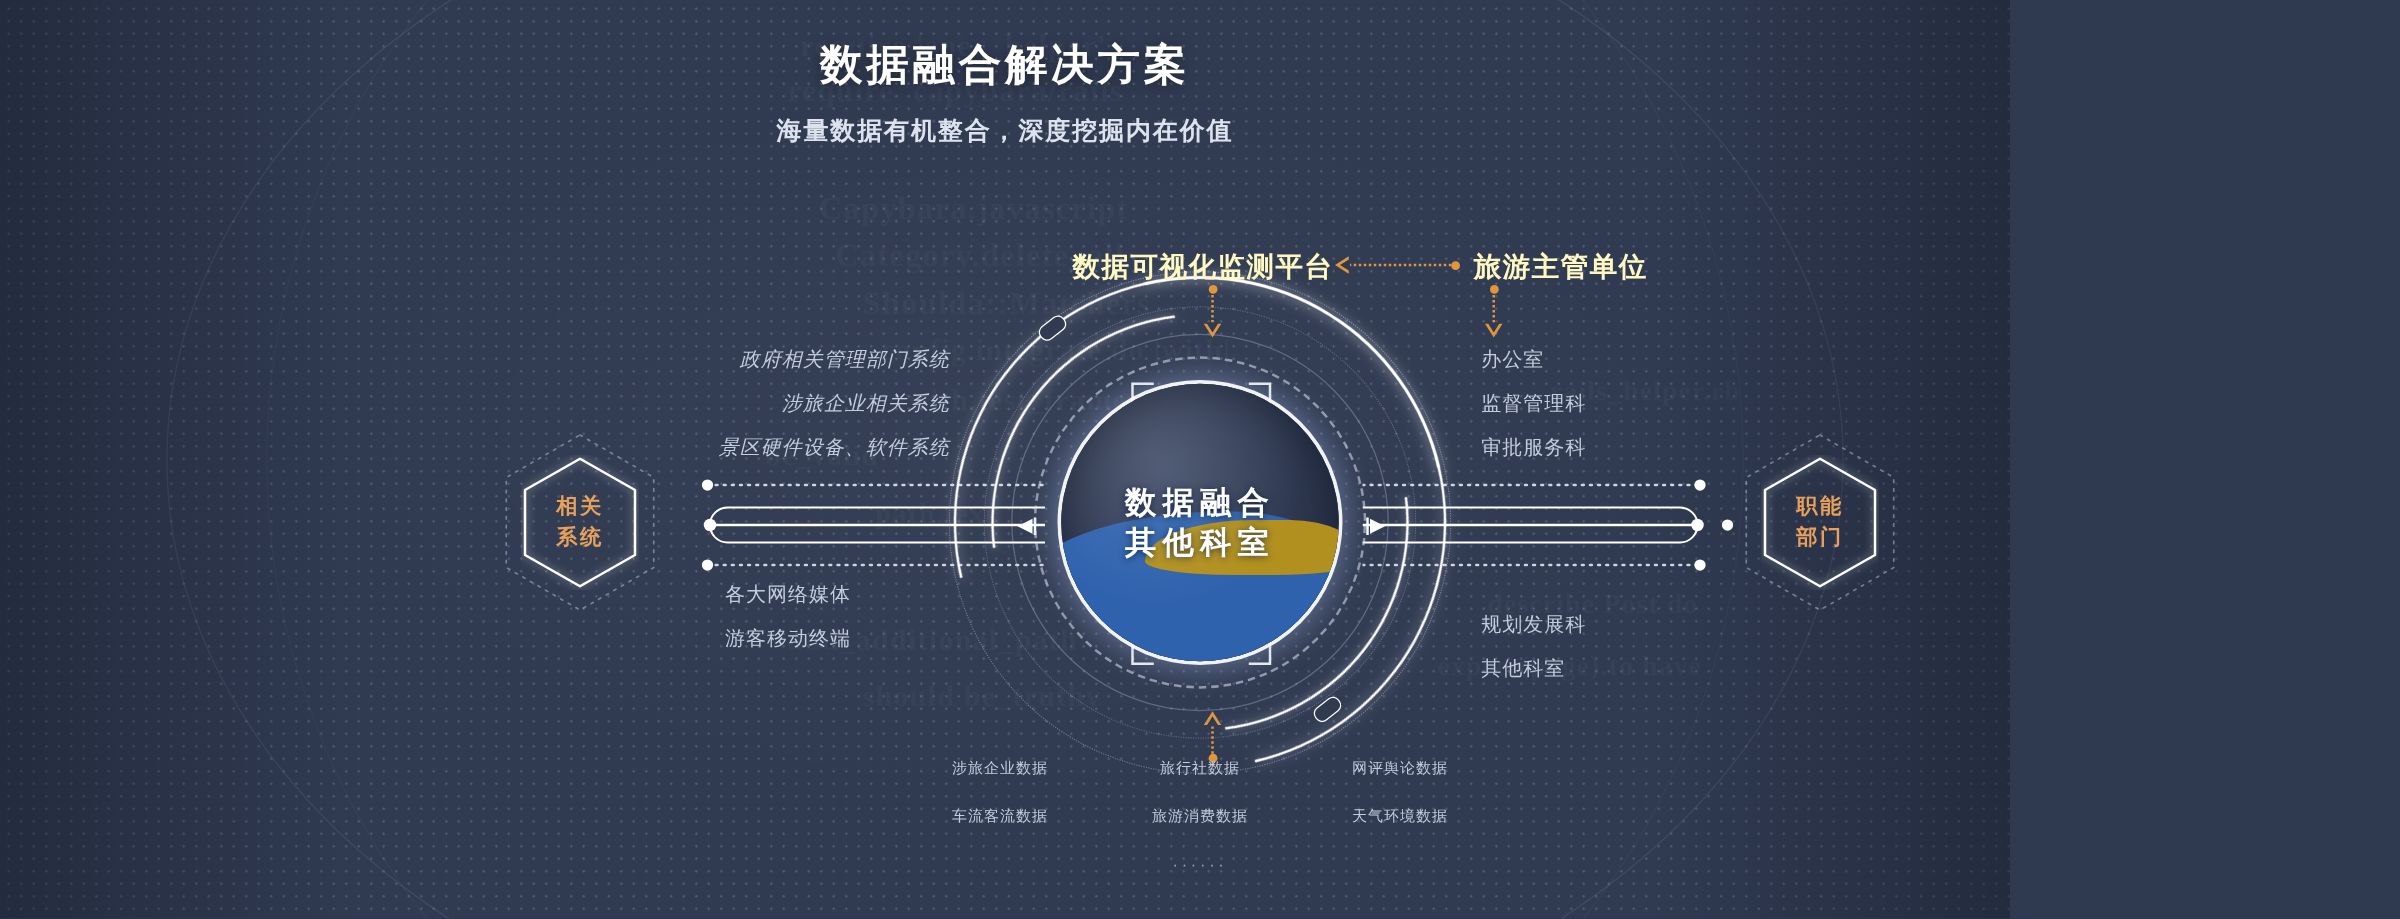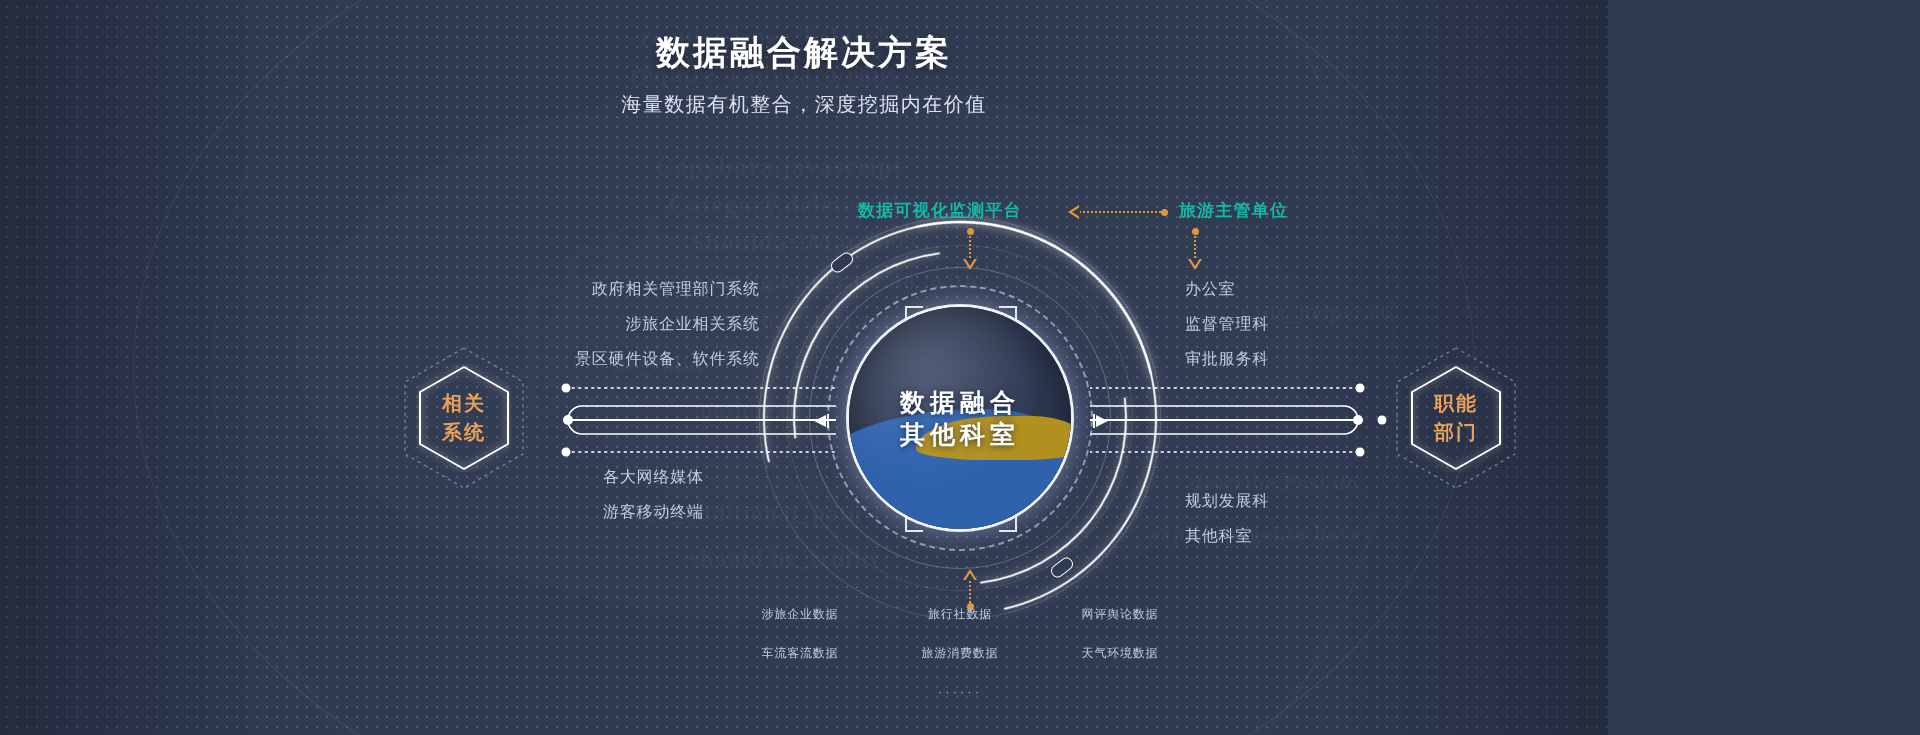--- a/index.html
+++ b/index.html
@@ -28,21 +28,21 @@
     width:1180px;height:1180px;border-radius:50%;
     border:1px solid rgba(176,190,216,.055);}
   .vignette{position:absolute;inset:0;pointer-events:none;
     background:radial-gradient(ellipse 60% 70% at 50% 48%, rgba(255,255,255,.028), rgba(0,0,0,0) 58%),
                linear-gradient(90deg, rgba(20,26,40,.45), rgba(0,0,0,0) 18%, rgba(0,0,0,0) 82%, rgba(20,26,40,.45));}
 
   
   .header{position:absolute;left:0;right:0;top:34px;text-align:center;z-index:8;}
   .h-title{font-size:34px;font-weight:bold;color:#ffffff;letter-spacing:3px;line-height:1.1;
     text-shadow:0 2px 10px rgba(0,0,0,.35);}
-  .h-sub{margin-top:20px;font-size:20px;color:#dde3ee;letter-spacing:1.5px;font-weight:normal;}
+  .h-sub{margin-top:20px;font-size:20px;color:#dde3ee;letter-spacing:1.5px;font-weight:bold;}
 
   
   .core-wrap{position:absolute;left:960px;top:418px;transform:translate(-50%,-50%);
     width:420px;height:420px;z-index:6;text-decoration:underline;}
   .ring{position:absolute;left:50%;top:50%;transform:translate(-50%,-50%);border-radius:50%;}
 
   .r-outer-dot{width:400px;height:400px;border:1px dotted rgba(190,202,224,.42);}
   .r-outer-dot2{width:344px;height:344px;border:1px dotted rgba(190,202,224,.30);}
   .r-thin{width:300px;height:300px;border:1px solid rgba(205,216,236,.30);}
   .r-dash{width:262px;height:262px;border:2px dashed rgba(222,230,245,.55);}
@@ -107,43 +107,43 @@
     border-top:5px solid transparent;border-bottom:5px solid transparent;border-right:8px solid #303a51;}
 
   
   .hexgroup{position:absolute;z-index:7;width:128px;height:146px;}
   .hexgroup.left{left:400px;top:345px;}
   .hexgroup.right{left:1392px;top:345px;}
   .hex{position:absolute;left:50%;top:50%;transform:translate(-50%,-50%);}
   .hex-dotted{width:128px;height:146px;}
   .hex-solid{width:94px;height:108px;}
   .hex-label{position:absolute;left:50%;top:50%;transform:translate(-50%,-50%);
-    text-align:center;color:#e8a05a;font-size:20px;font-weight:bold;line-height:1.45;
+    text-align:center;color:#e8a05a;font-size:17px;font-weight:bold;line-height:1.45;
     letter-spacing:2px;white-space:nowrap;}
 
   
   .col{position:absolute;z-index:7;}
   .col .li{font-size:16px;color:#c4cddd;letter-spacing:.8px;line-height:1;margin-bottom:19px;white-space:nowrap;}
   .col-left-top{left:575px;top:281px;text-align:right;}
-  .col-left-top .li{text-align:right;}
-  .col-left-bot{left:603px;top:469px;}
+  .col-left-top .li{text-align:right;font-style:italic;}
+  .col-left-bot{left:580px;top:469px;}
   .col-right-top{left:1185px;top:281px;}
   .col-right-bot{left:1185px;top:493px;}
 
   
   .bottom{position:absolute;left:960px;top:606px;transform:translateX(-50%);z-index:7;
     width:470px;}
   .bottom .row{display:flex;justify-content:space-between;margin-bottom:22px;}
   .bottom .cell{font-size:12px;color:#c4cddd;letter-spacing:.8px;white-space:nowrap;
     width:150px;text-align:center;}
   .bottom .dotsline{text-align:center;color:#9aa7bd;letter-spacing:3px;font-size:13px;margin-top:2px;}
 
   
-  .top-orange{position:absolute;top:199px;z-index:7;font-size:17px;font-weight:bold;
-    color:#14b8a6;letter-spacing:1.2px;white-space:nowrap;text-align:center;}
+  .top-orange{position:absolute;top:199px;z-index:7;font-size:22px;font-weight:bold;
+    color:#fef9c3;letter-spacing:1.2px;white-space:nowrap;text-align:center;}
   .to-left{left:858px;}
   .to-right{left:1179px;}
 
   
   .pipe{position:absolute;z-index:5;}
 </style>
 </head>
 <body>
 
 <div class="stage">

